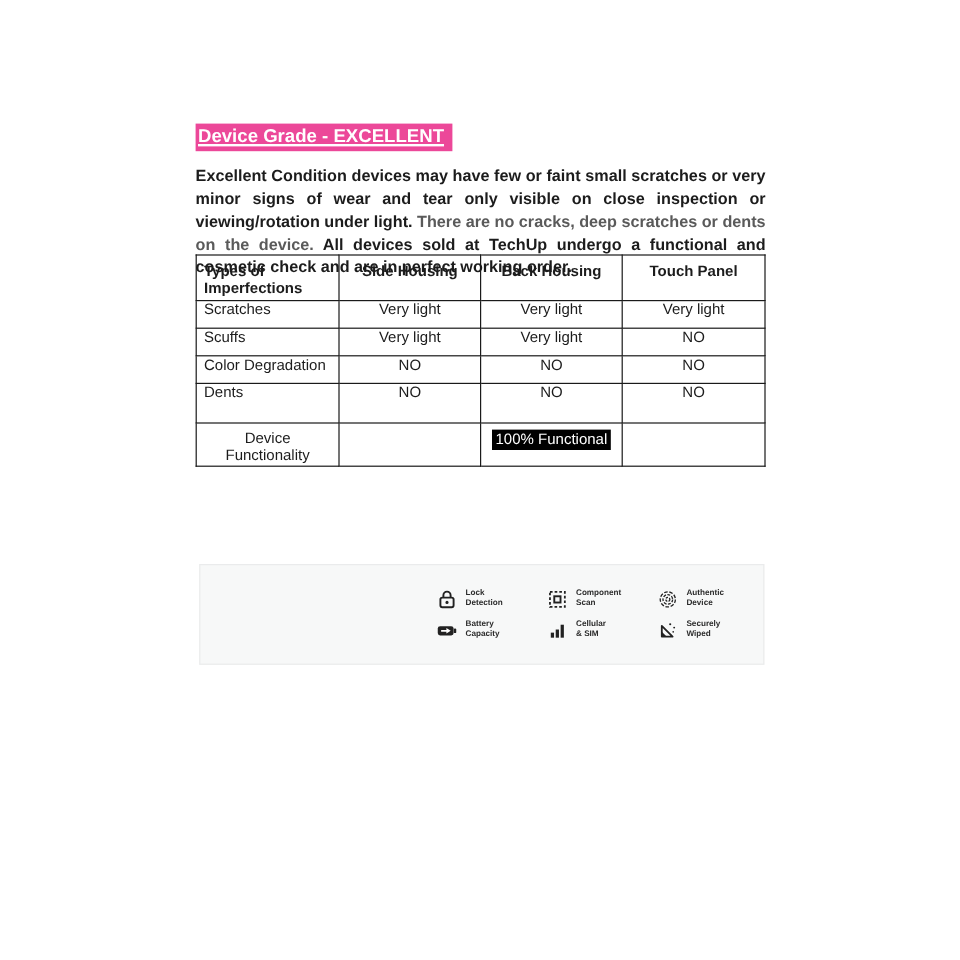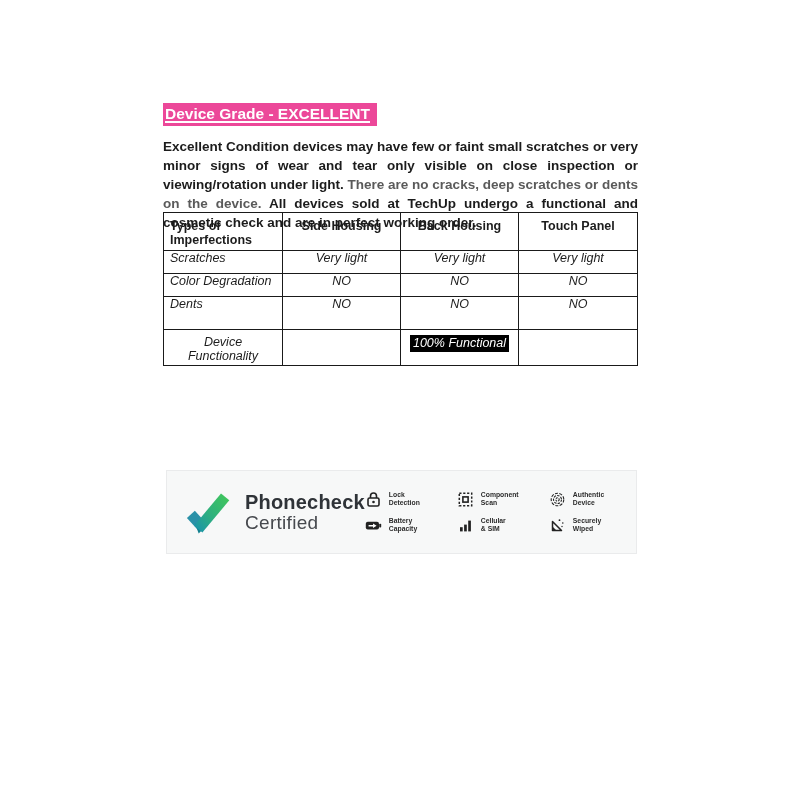--- a/index.html
+++ b/index.html
@@ -45,21 +45,21 @@
     padding: 0 6px 2px 6px;
     overflow: hidden;
   }
   .imperfections th {
     font-weight: 700;
     text-align: center;
     height: 38px;
     padding-top: 6px;
   }
   .imperfections th.first, .imperfections td.first { text-align: left; }
-  .imperfections td { text-align: center; height: 23px; font-style: italic; }
+  .imperfections td { text-align: center; height: 23px; }
   .imperfections tr.row-tall td { height: 33px; }
   .imperfections tr.row-func td { height: 26px; padding-top: 5px; text-align: center; }
   .hl {
     background: #000000;
     color: #ffffff;
     padding: 1px 3px 2px 3px;
     display: inline-block;
   }
   
   .cert-box {
@@ -119,20 +119,26 @@
     </tr>
   </thead>
   <tbody>
     <tr>
       <td class="first">Scratches</td>
       <td>Very light</td>
       <td>Very light</td>
       <td>Very light</td>
     </tr>
     <tr>
+      <td class="first">Scuffs</td>
+      <td>Very light</td>
+      <td>Very light</td>
+      <td>NO</td>
+    </tr>
+    <tr>
       <td class="first">Color Degradation</td>
       <td>NO</td>
       <td>NO</td>
       <td>NO</td>
     </tr>
     <tr class="row-tall">
       <td class="first">Dents</td>
       <td>NO</td>
       <td>NO</td>
       <td>NO</td>
@@ -140,38 +146,20 @@
     <tr class="row-func">
       <td class="first">Device Functionality</td>
       <td></td>
       <td><span class="hl">100% Functional</span></td>
       <td></td>
     </tr>
   </tbody>
 </table>
 
 <div class="cert-box">
-  <div class="cert-logo">
-    <svg width="47" height="47" viewBox="0 0 48 48">
-      <defs>
-        <linearGradient id="pcg" x1="0%" y1="100%" x2="100%" y2="0%">
-          <stop offset="0" stop-color="#1d97a5"></stop>
-          <stop offset="0.45" stop-color="#2eb07e"></stop>
-          <stop offset="1" stop-color="#3fc45f"></stop>
-        </linearGradient>
-      </defs>
-      <line x1="6" y1="26" x2="17" y2="38" stroke="#2a91a8" stroke-width="11"></line>
-      <polygon points="10,35 17,42.5 14,45.5" fill="#11808f"></polygon>
-      <line x1="13.5" y1="41" x2="41" y2="8" stroke="url(#pcg)" stroke-width="11"></line>
-    </svg>
-    <div class="brand-text">
-      <div class="brand-name">Phonecheck</div>
-      <div class="brand-sub">Certified</div>
-    </div>
-  </div>
 
   <div class="feat-grid">
     <div class="feat">
       <svg width="17" height="17" viewBox="0 0 17 17">
         <rect x="3" y="7" width="11" height="8" rx="1.6" fill="none" stroke="#222" stroke-width="1.6"></rect>
         <path d="M5.5 7 V5 a3 3 0 0 1 6 0 v2" fill="none" stroke="#222" stroke-width="1.6"></path>
         <circle cx="8.5" cy="11" r="1.3" fill="#222"></circle>
       </svg>
       <div class="feat-label">Lock
 Detection</div>

